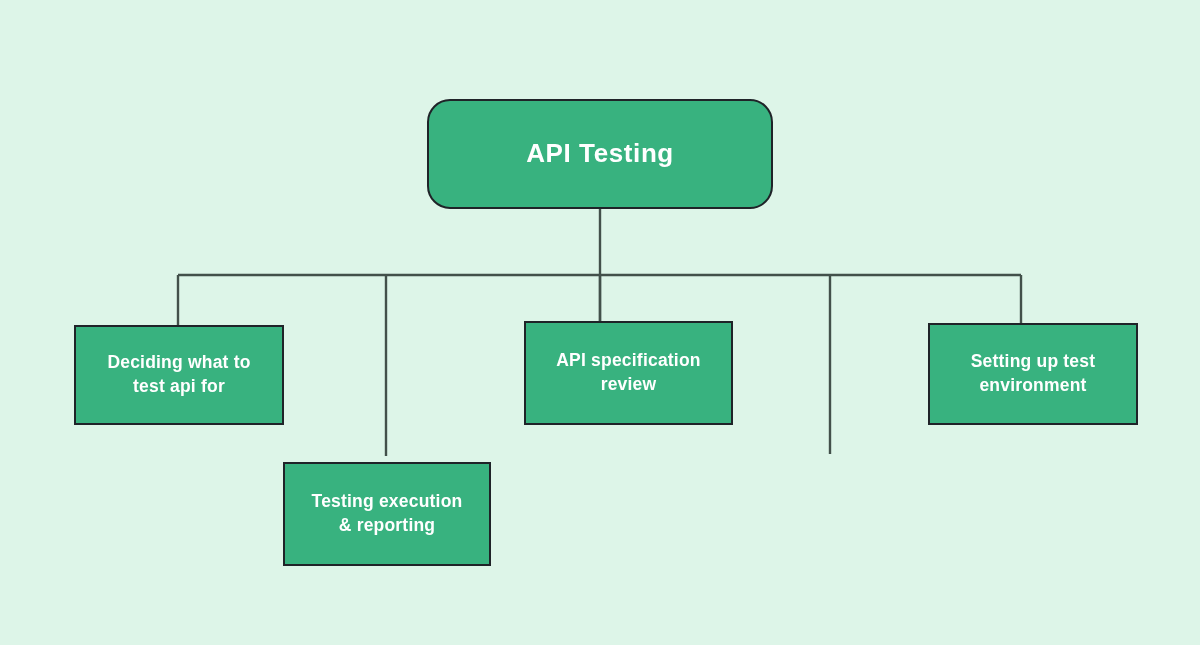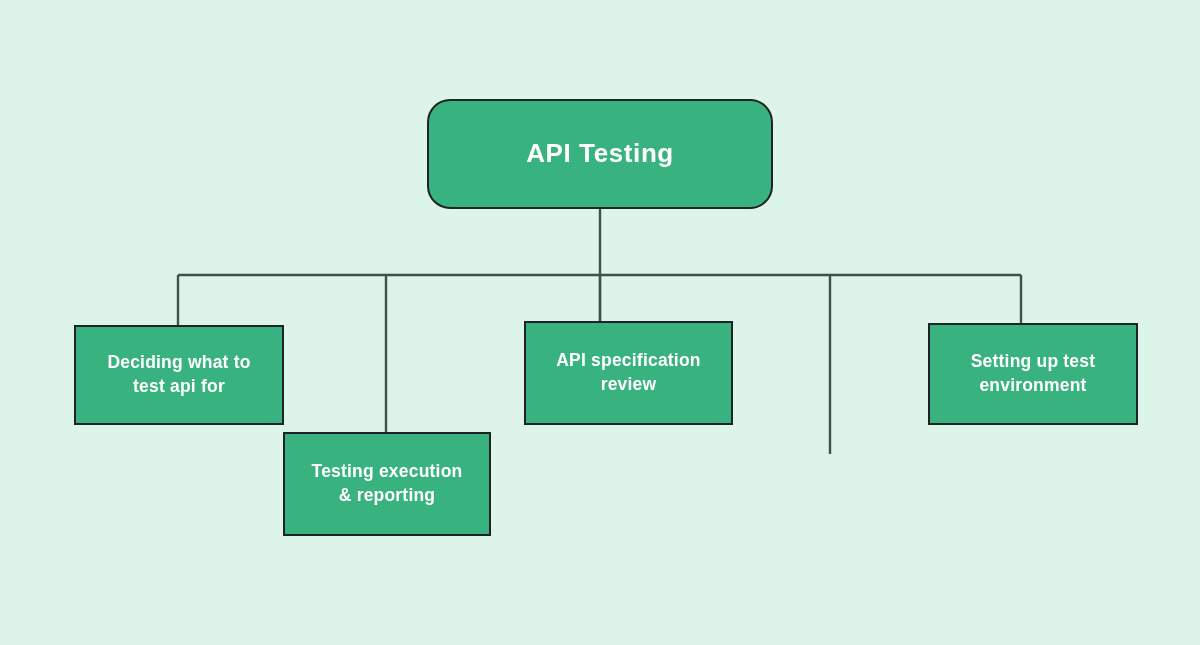--- a/index.html
+++ b/index.html
@@ -73,21 +73,21 @@
 
   <div class="node root" style="left: 427px; top: 99px; width: 346px; height: 110px; border-radius: 23px;">
     <span class="node-label">API Testing</span>
   </div>
 
   <div class="node child" style="left: 74px; top: 325px; width: 210px; height: 100px;">
     <span class="node-label">Deciding what to
 test api for</span>
   </div>
 
-  <div class="node child" style="left: 283px; top: 432px; width: 208px; height: 104px;">
+  <div class="node child" style="left: 283px; top: 462px; width: 208px; height: 104px;">
     <span class="node-label">Testing execution
 &amp; reporting</span>
   </div>
 
   <div class="node child" style="left: 496px; top: 321px; width: 209px; height: 104px; margin-left: 28px;">
     <span class="node-label">API specification
 review</span>
   </div>
 
 

